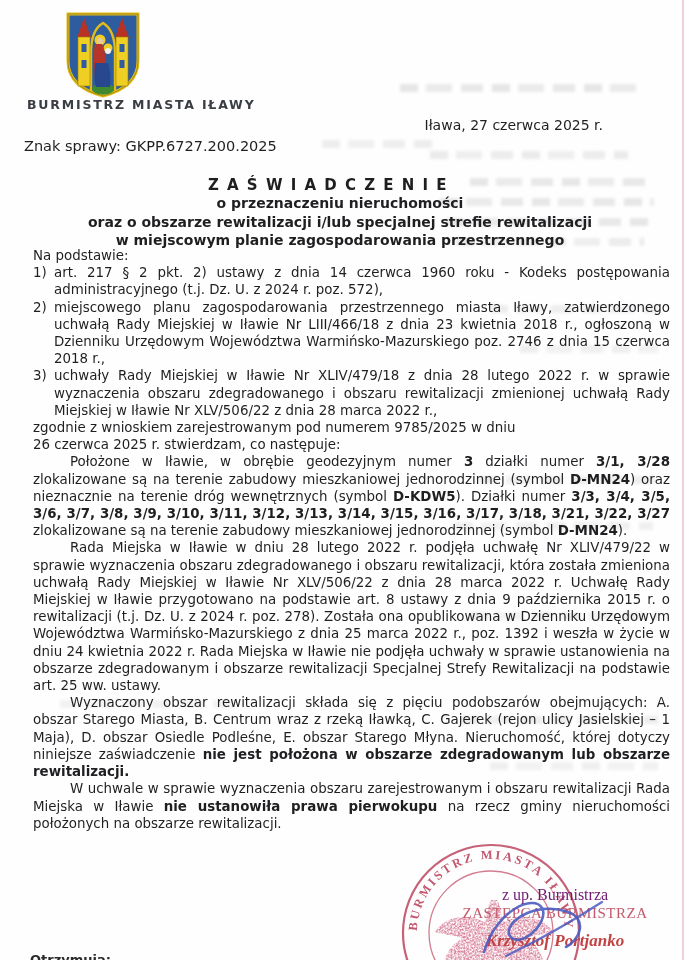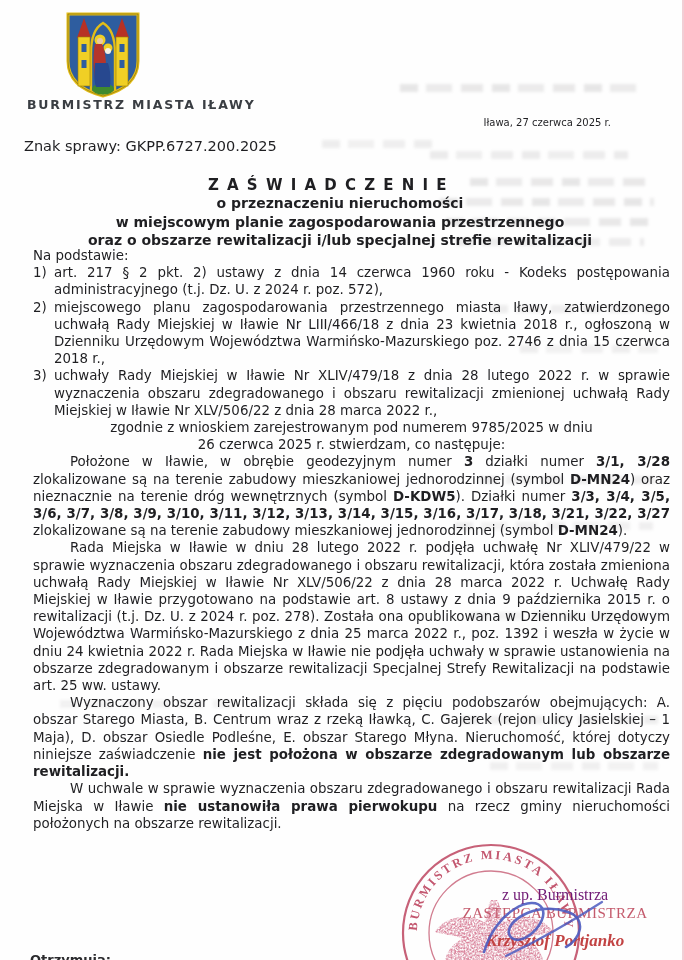--- a/index.html
+++ b/index.html
@@ -9,35 +9,35 @@
     font-family:"DejaVu Sans","Liberation Sans",sans-serif;
     color:#1f1f22;
   }
   
   .crest{position:absolute;left:64px;top:11px;width:78px;height:88px;}
   .authority{
     position:absolute;left:27px;top:97px;
     font-size:12.5px;font-weight:bold;letter-spacing:1.8px;color:#3a3e43;
     white-space:nowrap;
   }
-  .date-line{position:absolute;top:117px;right:73px;font-size:10px;white-space:nowrap;}
+  .date-line{position:absolute;top:117px;right:81px;font-size:14px;white-space:nowrap;}
   .case-line{position:absolute;left:24px;top:138px;font-size:14.5px;font-weight:normal;white-space:nowrap;}
   
   .title-block{position:absolute;left:0;top:176px;width:656px;text-align:center;}
   .title-main{font-size:15px;font-weight:bold;letter-spacing:1.5px;line-height:18px;}
   .title-sub{font-size:14px;font-weight:bold;line-height:18.6px;padding-left:24px;}
   
   .body{
     position:absolute;left:33px;top:247px;width:637px;
     font-size:13.4px;line-height:17.2px;text-align:justify;
   }
   .body p{margin:0;}
   .li{position:relative;padding-left:21px;text-align:justify;}
   .li .num{position:absolute;left:0;top:0;}
-  .centered{text-align:center;}
+  .centered{}
   .indent{text-indent:37px;}
   .b{font-weight:bold;}
   .fee{font-size:12.4px;line-height:15.4px;text-indent:86px;text-align:justify;margin-top:3px;}
   
   .stamp-wrap{position:absolute;left:398px;top:840px;width:186px;height:120px;overflow:hidden;z-index:2;}
   .sig{
     position:absolute;left:436px;top:886px;width:238px;text-align:center;z-index:3;
     font-family:"Liberation Serif","DejaVu Serif",serif;
   }
   .sig-up{font-size:16px;color:#701a75;}
@@ -101,22 +101,22 @@
     <circle cx="44" cy="40" r="3" fill="#f5f0e6"></circle>
   </svg>
 
   <div class="authority">BURMISTRZ MIASTA IŁAWY</div>
   <div class="date-line">Iława, 27 czerwca 2025 r.</div>
   <div class="case-line">Znak sprawy: GKPP.6727.200.2025</div>
 
   <div class="title-block">
     <div class="title-main">Z A Ś W I A D C Z E N I E</div>
     <div class="title-sub">o przeznaczeniu nieruchomości</div>
+    <div class="title-sub">oraz o obszarze rewitalizacji i/lub specjalnej strefie rewitalizacji</div>
     <div class="title-sub">w miejscowym planie zagospodarowania przestrzennego</div>
-    <div class="title-sub">oraz o obszarze rewitalizacji i/lub specjalnej strefie rewitalizacji</div>
   </div>
 
   <div class="body">
     <p>Na podstawie:</p>
 
     <div class="li">
       <span class="num">1)</span>
       <span>art. 217 § 2 pkt. 2) ustawy z dnia 14 czerwca 1960 roku - Kodeks postępowania administracyjnego (t.j. Dz. U. z 2024 r. poz. 572),</span>
     </div>
     <div class="li">
@@ -127,21 +127,21 @@
       <span class="num">3)</span>
       <span>uchwały Rady Miejskiej w Iławie Nr XLIV/479/18 z dnia 28 lutego 2022 r. w sprawie wyznaczenia obszaru zdegradowanego i obszaru rewitalizacji zmienionej uchwałą Rady Miejskiej w Iławie Nr XLV/506/22 z dnia 28 marca 2022 r.,</span>
     </div>
 
     <p class="centered">zgodnie z wnioskiem zarejestrowanym pod numerem 9785/2025 w dniu</p>
     <p class="centered">26 czerwca 2025 r. stwierdzam, co następuje:</p>
 
     <p class="indent"><span>Położone w Iławie, w obrębie geodezyjnym numer </span><span class="b">3</span><span> działki numer </span><span class="b">3/1, 3/28</span><span> zlokalizowane są na terenie zabudowy mieszkaniowej jednorodzinnej (symbol </span><span class="b">D-MN24</span><span>) oraz nieznacznie na terenie dróg wewnętrznych (symbol </span><span class="b">D-KDW5</span><span>). Działki numer </span><span class="b">3/3, 3/4, 3/5, 3/6, 3/7, 3/8, 3/9, 3/10, 3/11, 3/12, 3/13, 3/14, 3/15, 3/16, 3/17, 3/18, 3/21, 3/22, 3/27</span><span> zlokalizowane są na terenie zabudowy mieszkaniowej jednorodzinnej (symbol </span><span class="b">D-MN24</span><span>).</span></p>
     <p class="indent"><span>Rada Miejska w Iławie w dniu 28 lutego 2022 r. podjęła uchwałę Nr XLIV/479/22 w sprawie wyznaczenia obszaru zdegradowanego i obszaru rewitalizacji, która została zmieniona uchwałą Rady Miejskiej w Iławie Nr XLV/506/22 z dnia 28 marca 2022 r. Uchwałę Rady Miejskiej w Iławie przygotowano na podstawie art. 8 ustawy z dnia 9 października 2015 r. o rewitalizacji (t.j. Dz. U. z 2024 r. poz. 278). Została ona opublikowana w Dzienniku Urzędowym Województwa Warmińsko-Mazurskiego z dnia 25 marca 2022 r., poz. 1392 i weszła w życie w dniu 24 kwietnia 2022 r. Rada Miejska w Iławie nie podjęła uchwały w sprawie ustanowienia na obszarze zdegradowanym i obszarze rewitalizacji Specjalnej Strefy Rewitalizacji na podstawie art. 25 ww. ustawy.</span></p>
     <p class="indent"><span>Wyznaczony obszar rewitalizacji składa się z pięciu podobszarów obejmujących: A. obszar Starego Miasta, B. Centrum wraz z rzeką Iławką, C. Gajerek (rejon ulicy Jasielskiej – 1 Maja), D. obszar Osiedle Podleśne, E. obszar Starego Młyna. Nieruchomość, której dotyczy niniejsze zaświadczenie </span><span class="b">nie jest położona w obszarze zdegradowanym lub obszarze rewitalizacji.</span></p>
-    <p class="indent"><span>W uchwale w sprawie wyznaczenia obszaru zdegradowanego i obszaru rewitalizacji Rada Miejska w Iławie </span><span class="b">nie ustanowiła prawa pierwokupu</span><span> na rzecz gminy nieruchomości położonych na obszarze rewitalizacji.</span></p>
+    <p class="indent"><span>W uchwale w sprawie wyznaczenia obszaru zarejestrowanym i obszaru rewitalizacji Rada Miejska w Iławie </span><span class="b">nie ustanowiła prawa pierwokupu</span><span> na rzecz gminy nieruchomości położonych na obszarze rewitalizacji.</span></p>
 
   </div>
 
   <div class="stamp-wrap">
     <svg width="186" height="186" viewBox="0 0 186 186" aria-hidden="true">
       <defs>
         <filter id="spk" x="-20%" y="-20%" width="140%" height="140%">
           <feTurbulence type="fractalNoise" baseFrequency="0.55" numOctaves="3" seed="7" result="n"></feTurbulence>
           <feColorMatrix in="n" type="matrix" values="0 0 0 0 0.70  0 0 0 0 0.24  0 0 0 0 0.34  0 0 0 2.2 -0.6" result="c"></feColorMatrix>
           <feComposite in="c" in2="SourceAlpha" operator="in"></feComposite>

